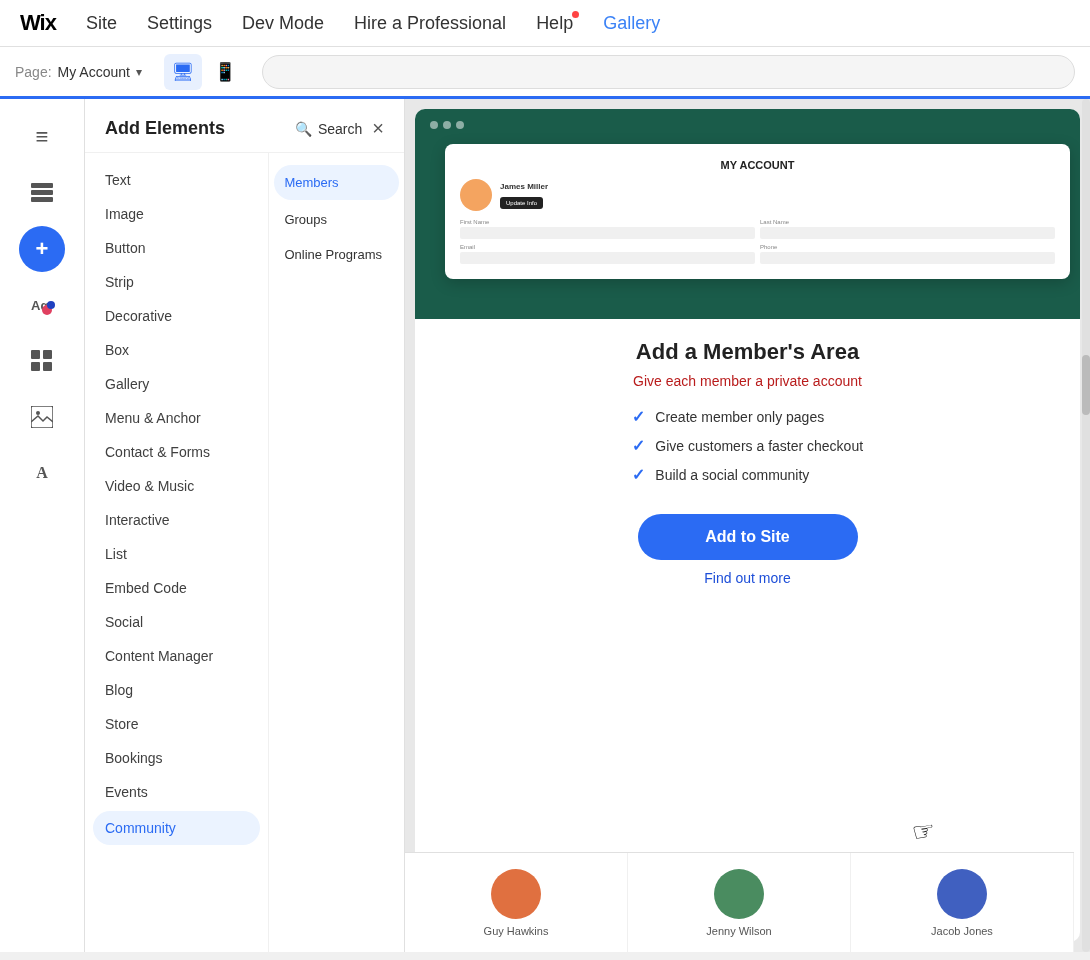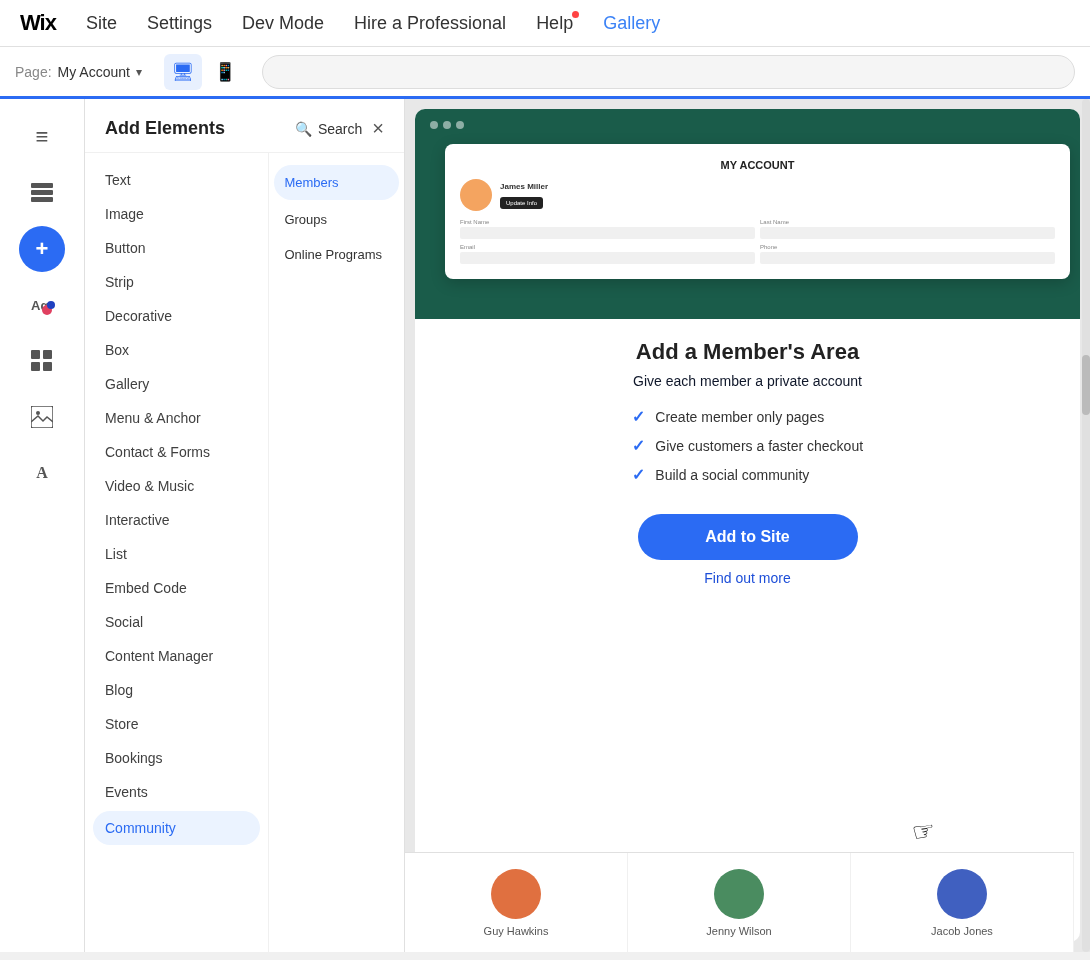--- a/index.html
+++ b/index.html
@@ -223,21 +223,21 @@
     .mock-field-label { font-size: 6px; color: #888; margin-bottom: 2px; }
     .mock-field-input { height: 12px; background: #f0f0f0; border-radius: 2px; }
 
     
     .feature-info {
       padding: 20px;
       text-align: center;
       flex: 1;
     }
     .feature-title { font-size: 22px; font-weight: 700; color: #222; margin-bottom: 8px; }
-    .feature-subtitle { font-size: 14px; color: #0f172a; margin-bottom: 18px; }
+    .feature-subtitle { font-size: 14px; color: #b91c1c; margin-bottom: 18px; }
     .feature-checks { list-style: none; text-align: left; margin: 0 auto 20px; display: inline-block; }
     .feature-checks li {
       font-size: 14px; color: #333;
       display: flex; align-items: center; gap: 10px;
       margin-bottom: 10px;
     }
     .check-icon { color: #2B6BF3; font-size: 16px; font-weight: 700; }
 
     .add-to-site-btn {
       display: block;

